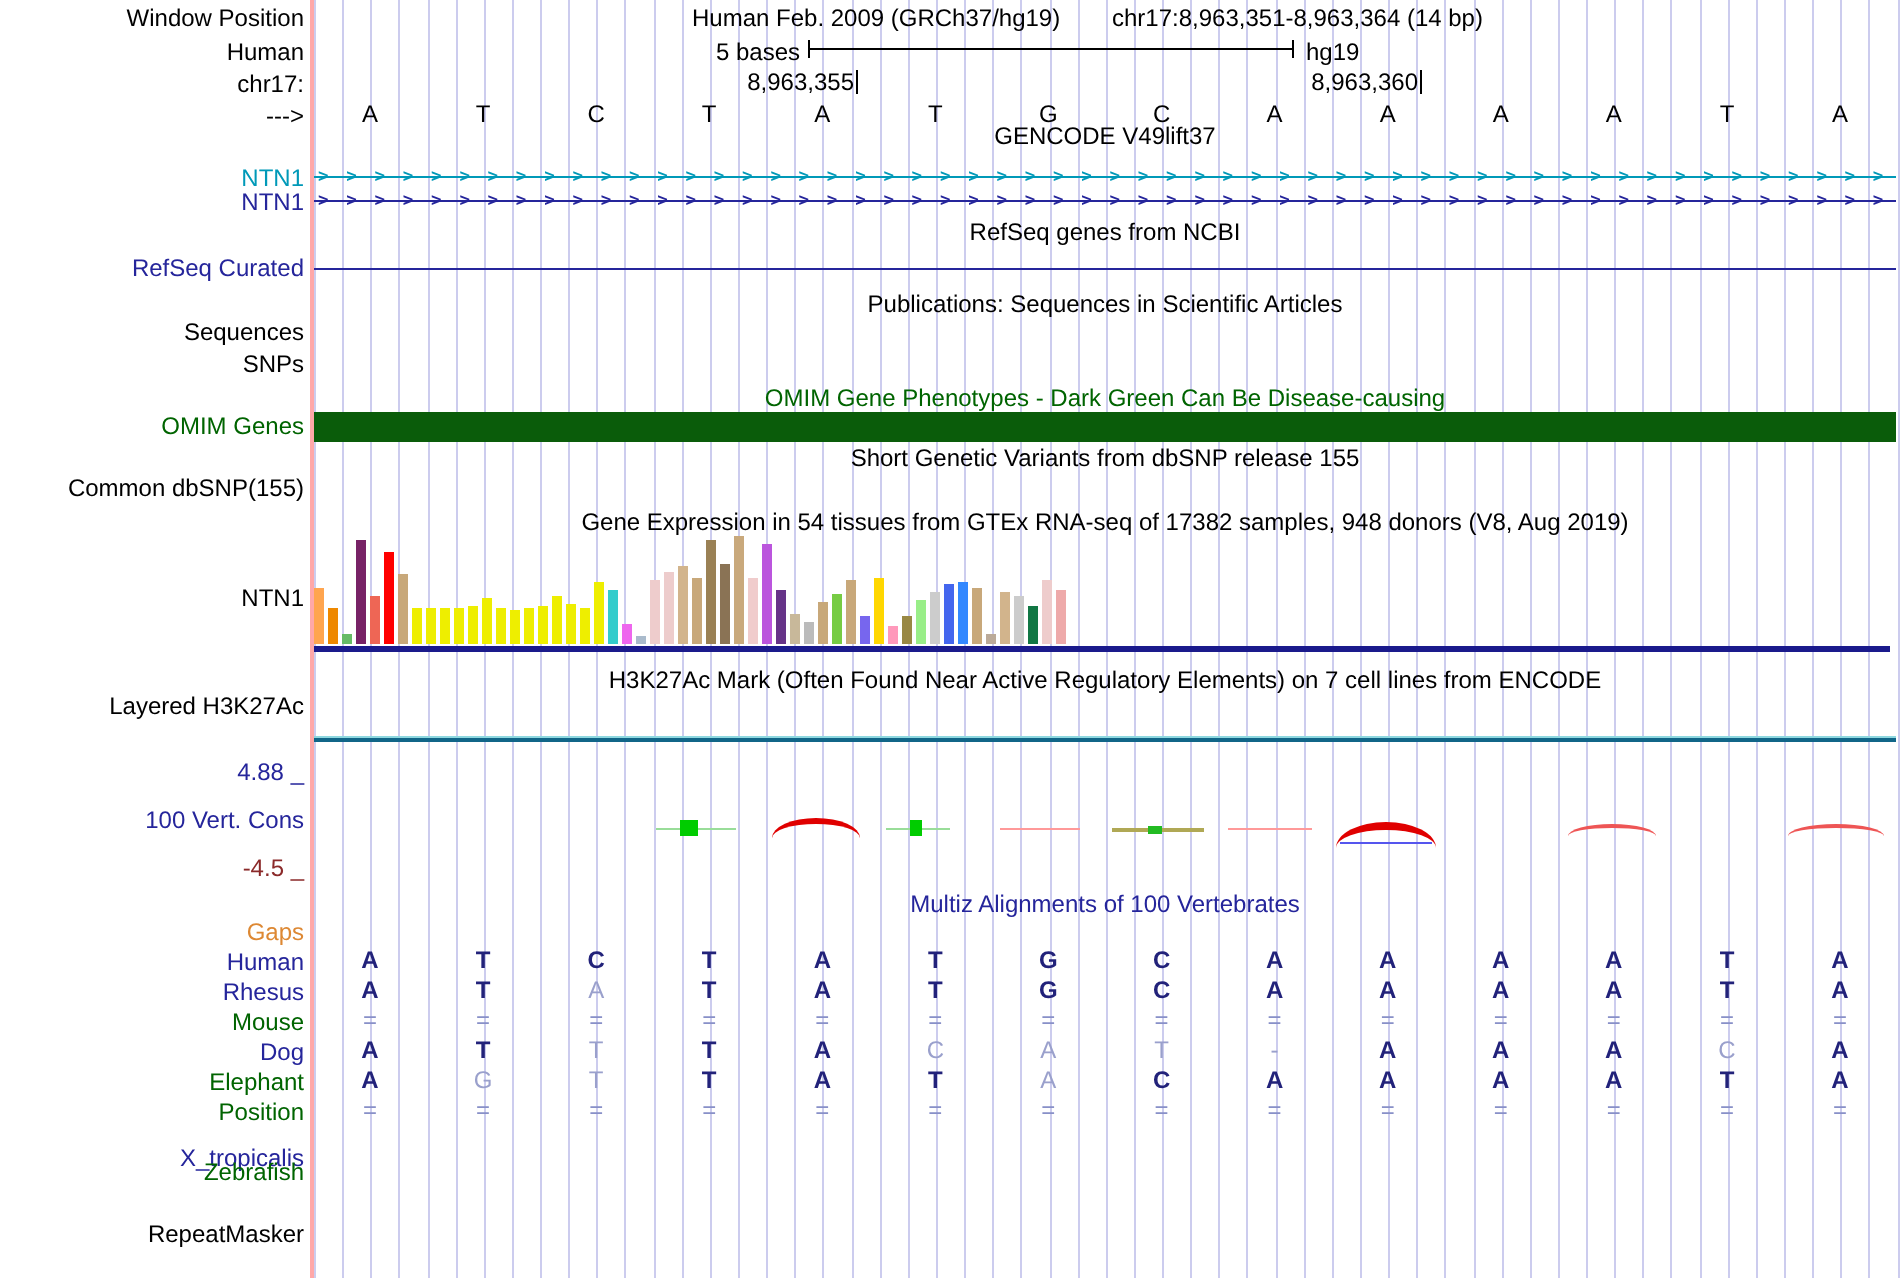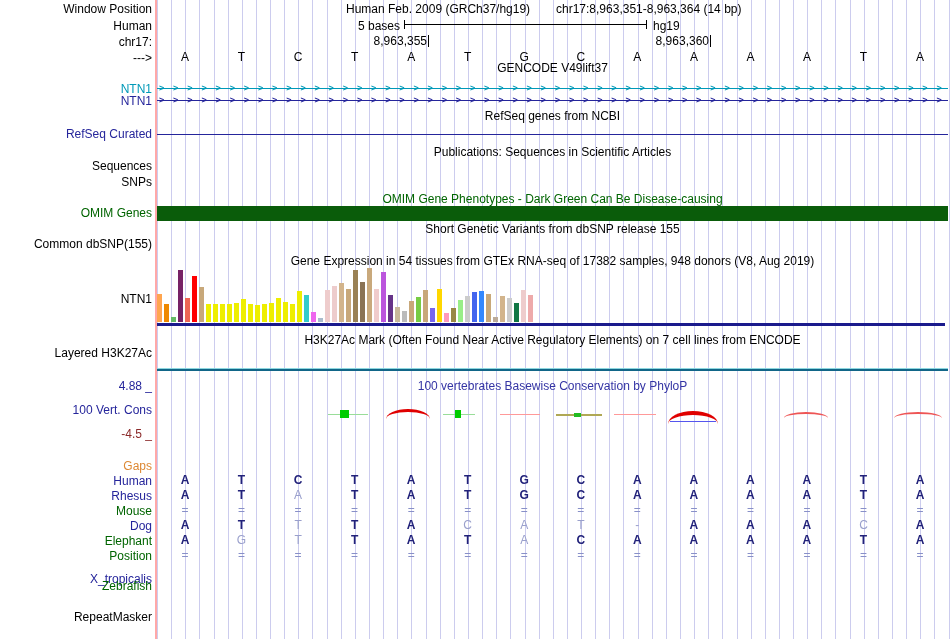--- a/index.html
+++ b/index.html
@@ -322,40 +322,40 @@
       <div class="gbar" style="left: 364px; bottom: 0px; height: 32px; background: rgb(238, 204, 204);"></div>
       <div class="gbar" style="left: 371px; bottom: 0px; height: 27px; background: rgb(238, 170, 170);"></div>
     </div>
   <div class="hline" style="top:323px;height:3px;background:#1a1a8c;width:788px"></div>
 
   <div class="ttl" style="top:333px">H3K27Ac Mark (Often Found Near Active Regulatory Elements) on 7 cell lines from ENCODE</div>
   <div class="lbl" style="top:346px">Layered H3K27Ac</div>
   <div class="hline" style="top:368px;height:1px;background:#8ed8e0"></div>
   <div class="hline" style="top:369px;height:2px;background:#116688"></div>
 
-  <div class="ttl pblue" style="top:379px">100 vertebrates Basewise Conservation by PhyloP</div>
   <div class="lbl navy" style="top:379px">4.88 _</div>
   <div class="lbl navy" style="top:403px">100 Vert. Cons</div>
   <div class="lbl maroon" style="top:427px">-4.5 _</div>
   <div id="phylop">
       <div class="ph-line" style="left: 328px; top: 414px; width: 40px; background: rgb(153, 221, 153);"></div>
       <div class="ph-sq" style="left: 340px; top: 410px; width: 9px; height: 8px; background: rgb(0, 204, 0);"></div>
       <div class="ph-hump" style="left: 386px; top: 409px; width: 44px; height: 7px;"></div>
       <div class="ph-line" style="left: 443px; top: 414px; width: 32px; background: rgb(153, 221, 153);"></div>
       <div class="ph-sq" style="left: 455px; top: 410px; width: 6px; height: 8px; background: rgb(0, 204, 0);"></div>
       <div class="ph-line" style="left: 500px; top: 414px; width: 40px; background: rgb(255, 153, 153);"></div>
       <div class="ph-line" style="left: 556px; top: 414px; width: 46px; height: 2px; background: rgb(176, 168, 85);"></div>
       <div class="ph-sq" style="left: 574px; top: 413px; width: 7px; height: 4px; background: rgb(34, 187, 34);"></div>
       <div class="ph-line" style="left: 614px; top: 414px; width: 42px; background: rgb(255, 153, 153);"></div>
       <div class="ph-hump" style="left: 668px; top: 411px; width: 50px; height: 9px; border-top-width: 4px;"></div>
       <div class="ph-line" style="left: 670px; top: 421px; width: 46px; background: rgb(85, 85, 238);"></div>
       <div class="ph-hump" style="left: 784px; top: 412px; width: 44px; height: 4px; border-top-width: 2px; border-top-color: rgb(238, 85, 85);"></div>
       <div class="ph-hump" style="left: 894px; top: 412px; width: 48px; height: 4px; border-top-width: 2px; border-top-color: rgb(238, 85, 85);"></div>
     </div>
 
+  <div class="ttl navy" style="top:445px">Multiz Alignments of 100 Vertebrates</div>
   <div id="multiz">
       <div class="lbl orange" style="top: 459px;">Gaps</div>
       <div class="lbl navy" style="top: 474px;">Human</div>
       <div class="alncell" style="left: 157px; top: 473px;">A</div>
       <div class="alncell" style="left: 213.5px; top: 473px;">T</div>
       <div class="alncell" style="left: 270.1px; top: 473px;">C</div>
       <div class="alncell" style="left: 326.6px; top: 473px;">T</div>
       <div class="alncell" style="left: 383.2px; top: 473px;">A</div>
       <div class="alncell" style="left: 439.7px; top: 473px;">T</div>
       <div class="alncell" style="left: 496.2px; top: 473px;">G</div>

